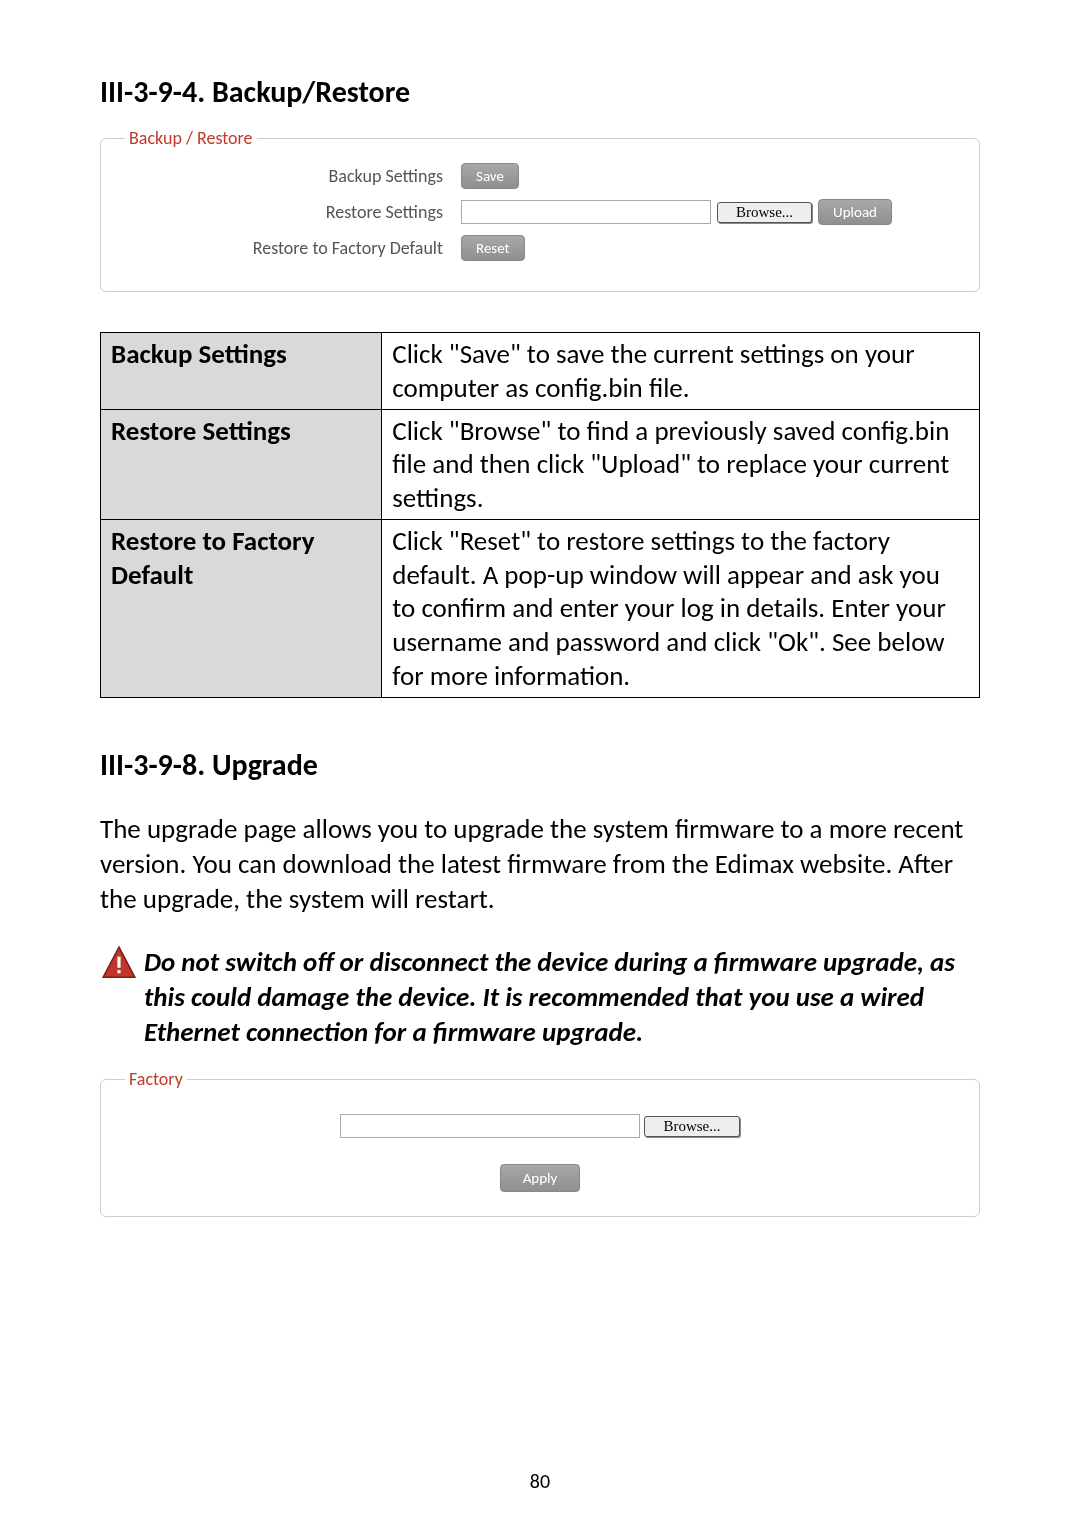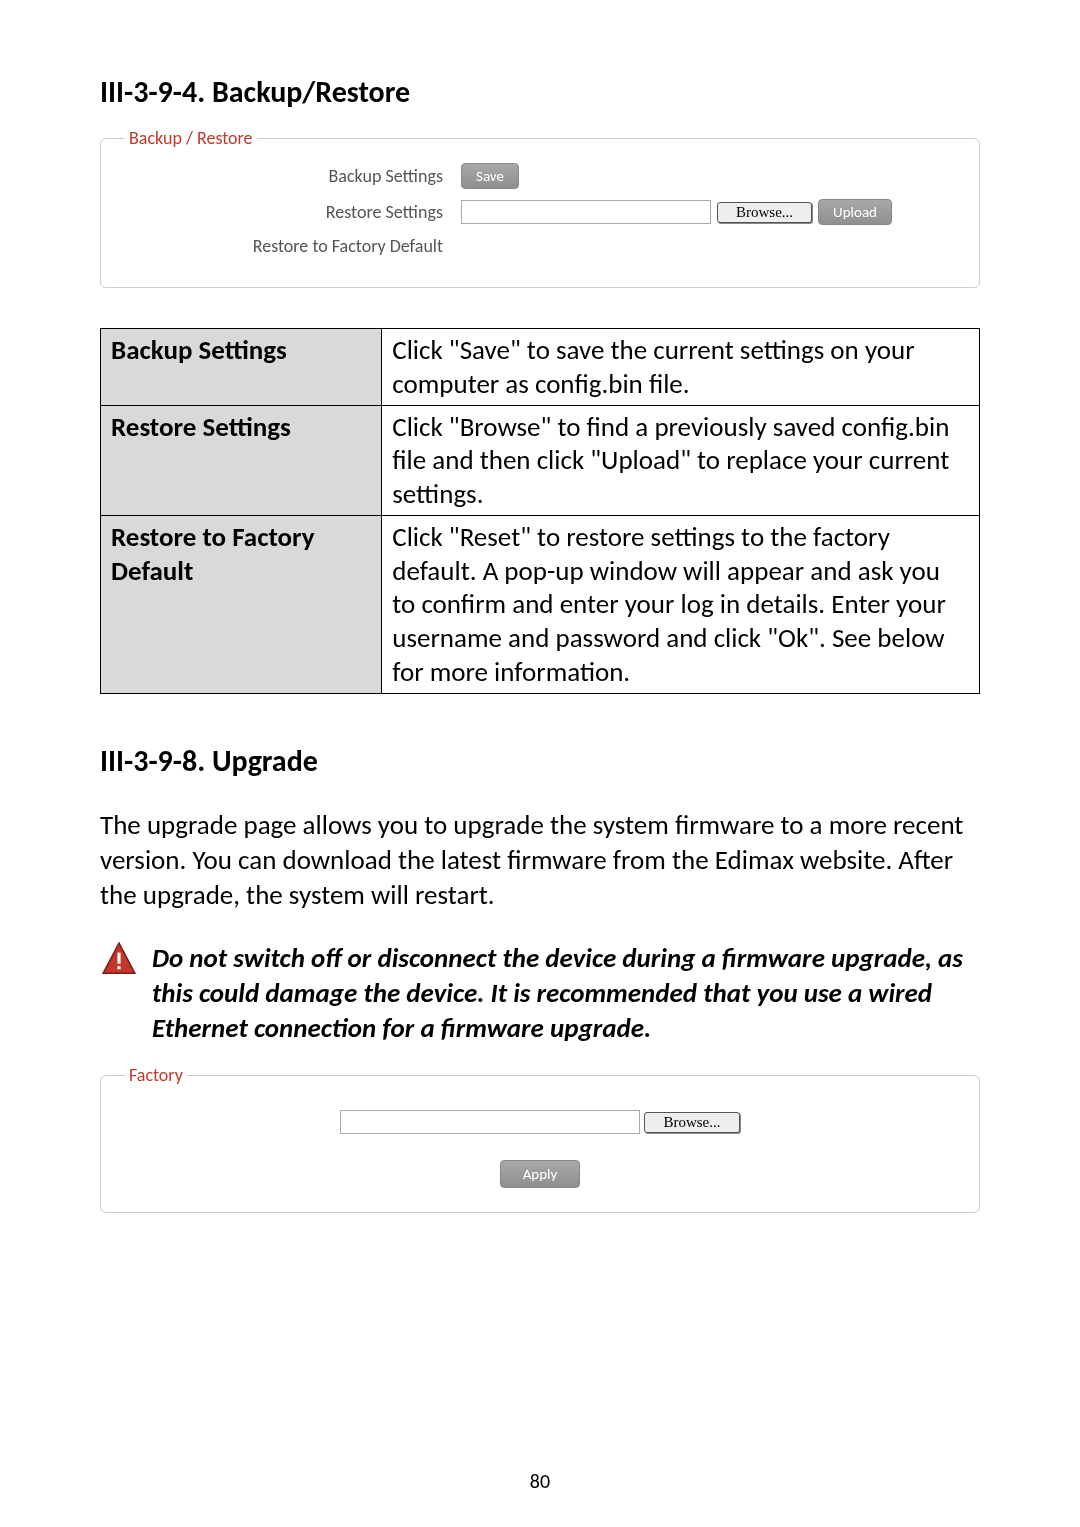--- a/index.html
+++ b/index.html
@@ -90,21 +90,21 @@
     background: #d9d9d9;
     width: 32%;
   }
   .body-text {
     font-size: 27px;
     line-height: 1.3;
     margin-bottom: 28px;
   }
   .warning-block {
     display: flex;
-    gap: 14px;
+    gap: 6px;
     margin-bottom: 30px;
   }
   .warning-text {
     font-size: 27px;
     font-style: italic;
     font-weight: bold;
     line-height: 1.3;
   }
   .warn-icon svg { width: 38px; height: 38px; display: block; }
   .upgrade-inner { text-align: center; padding: 20px 0 4px 0; }
@@ -136,20 +136,23 @@
     <div class="settings-label">Restore Settings</div>
     <div class="settings-control">
       <div class="file-input"></div>
       <span class="native-btn">Browse...</span>
       <span class="grey-btn">Upload</span>
     </div>
   </div>
 
   <div class="settings-row">
     <div class="settings-label">Restore to Factory Default</div>
+    <div class="settings-control">
+      <span class="grey-btn">Reset</span>
+    </div>
   </div>
 </div>
 
 <table class="desc">
   <tbody>
       <tr>
     <td class="key">Backup Settings</td>
     <td>Click "Save" to save the current settings on your computer as config.bin file.</td>
   </tr>
   <tr>

